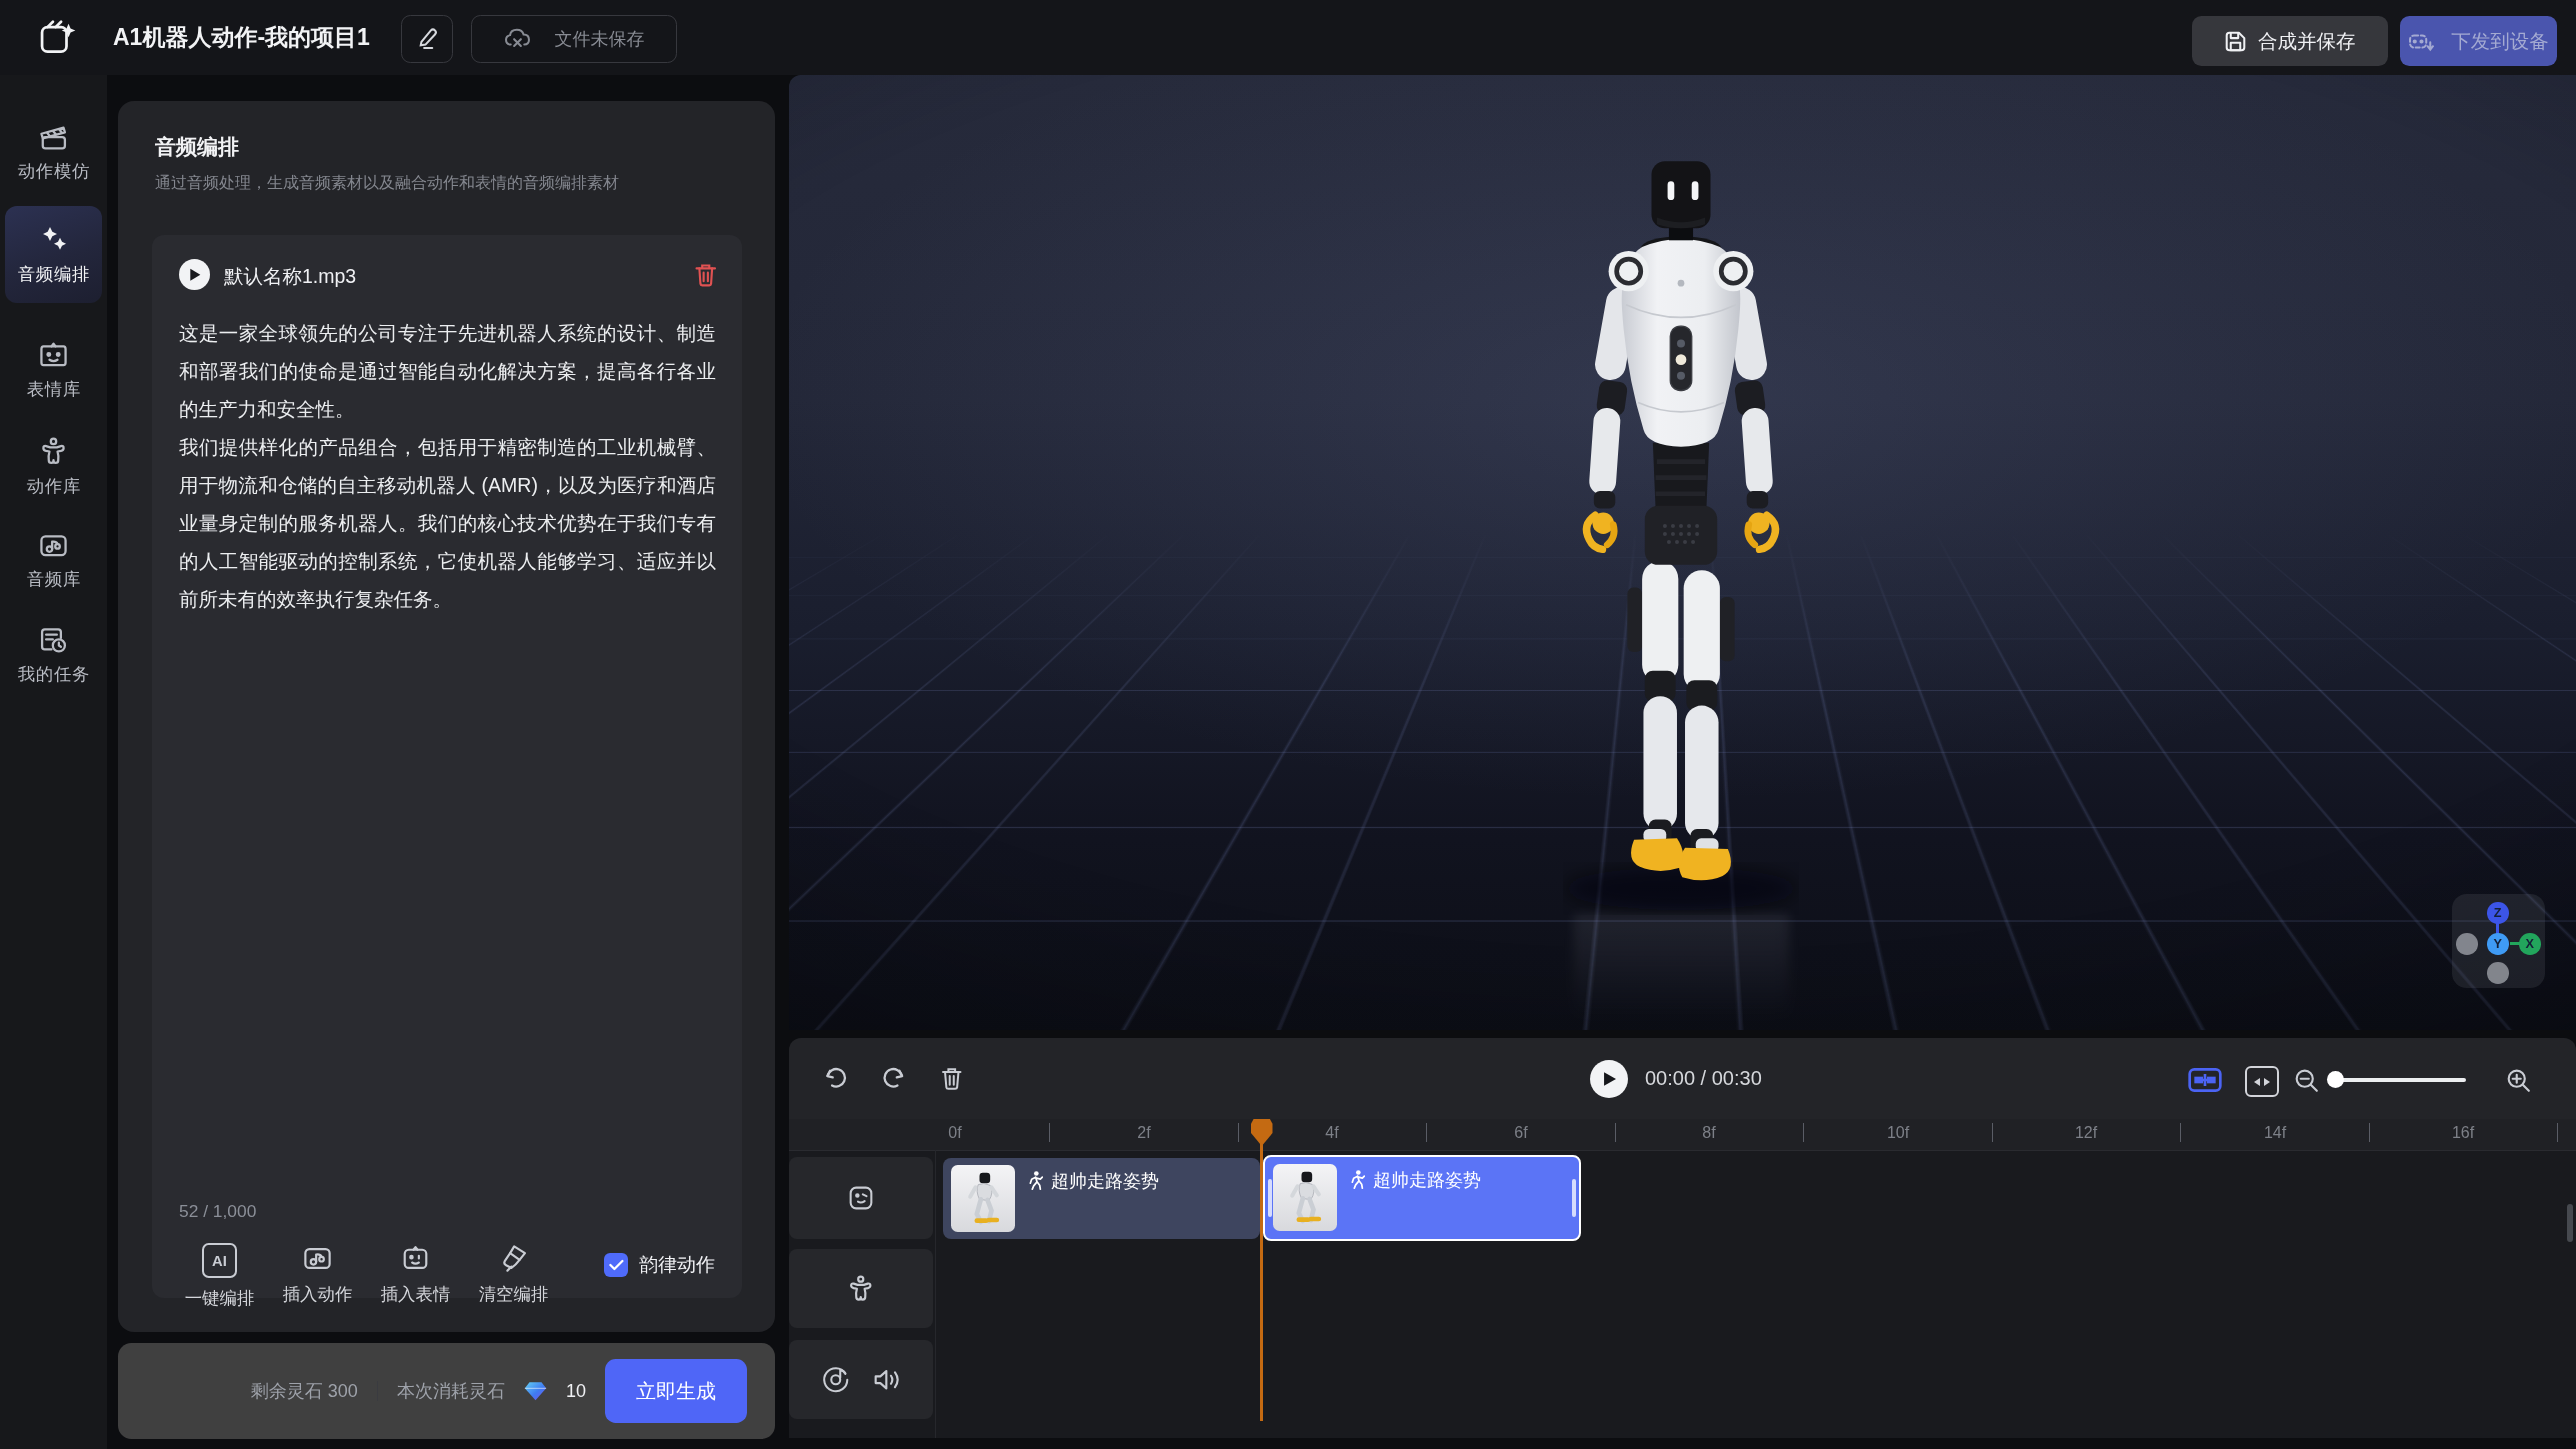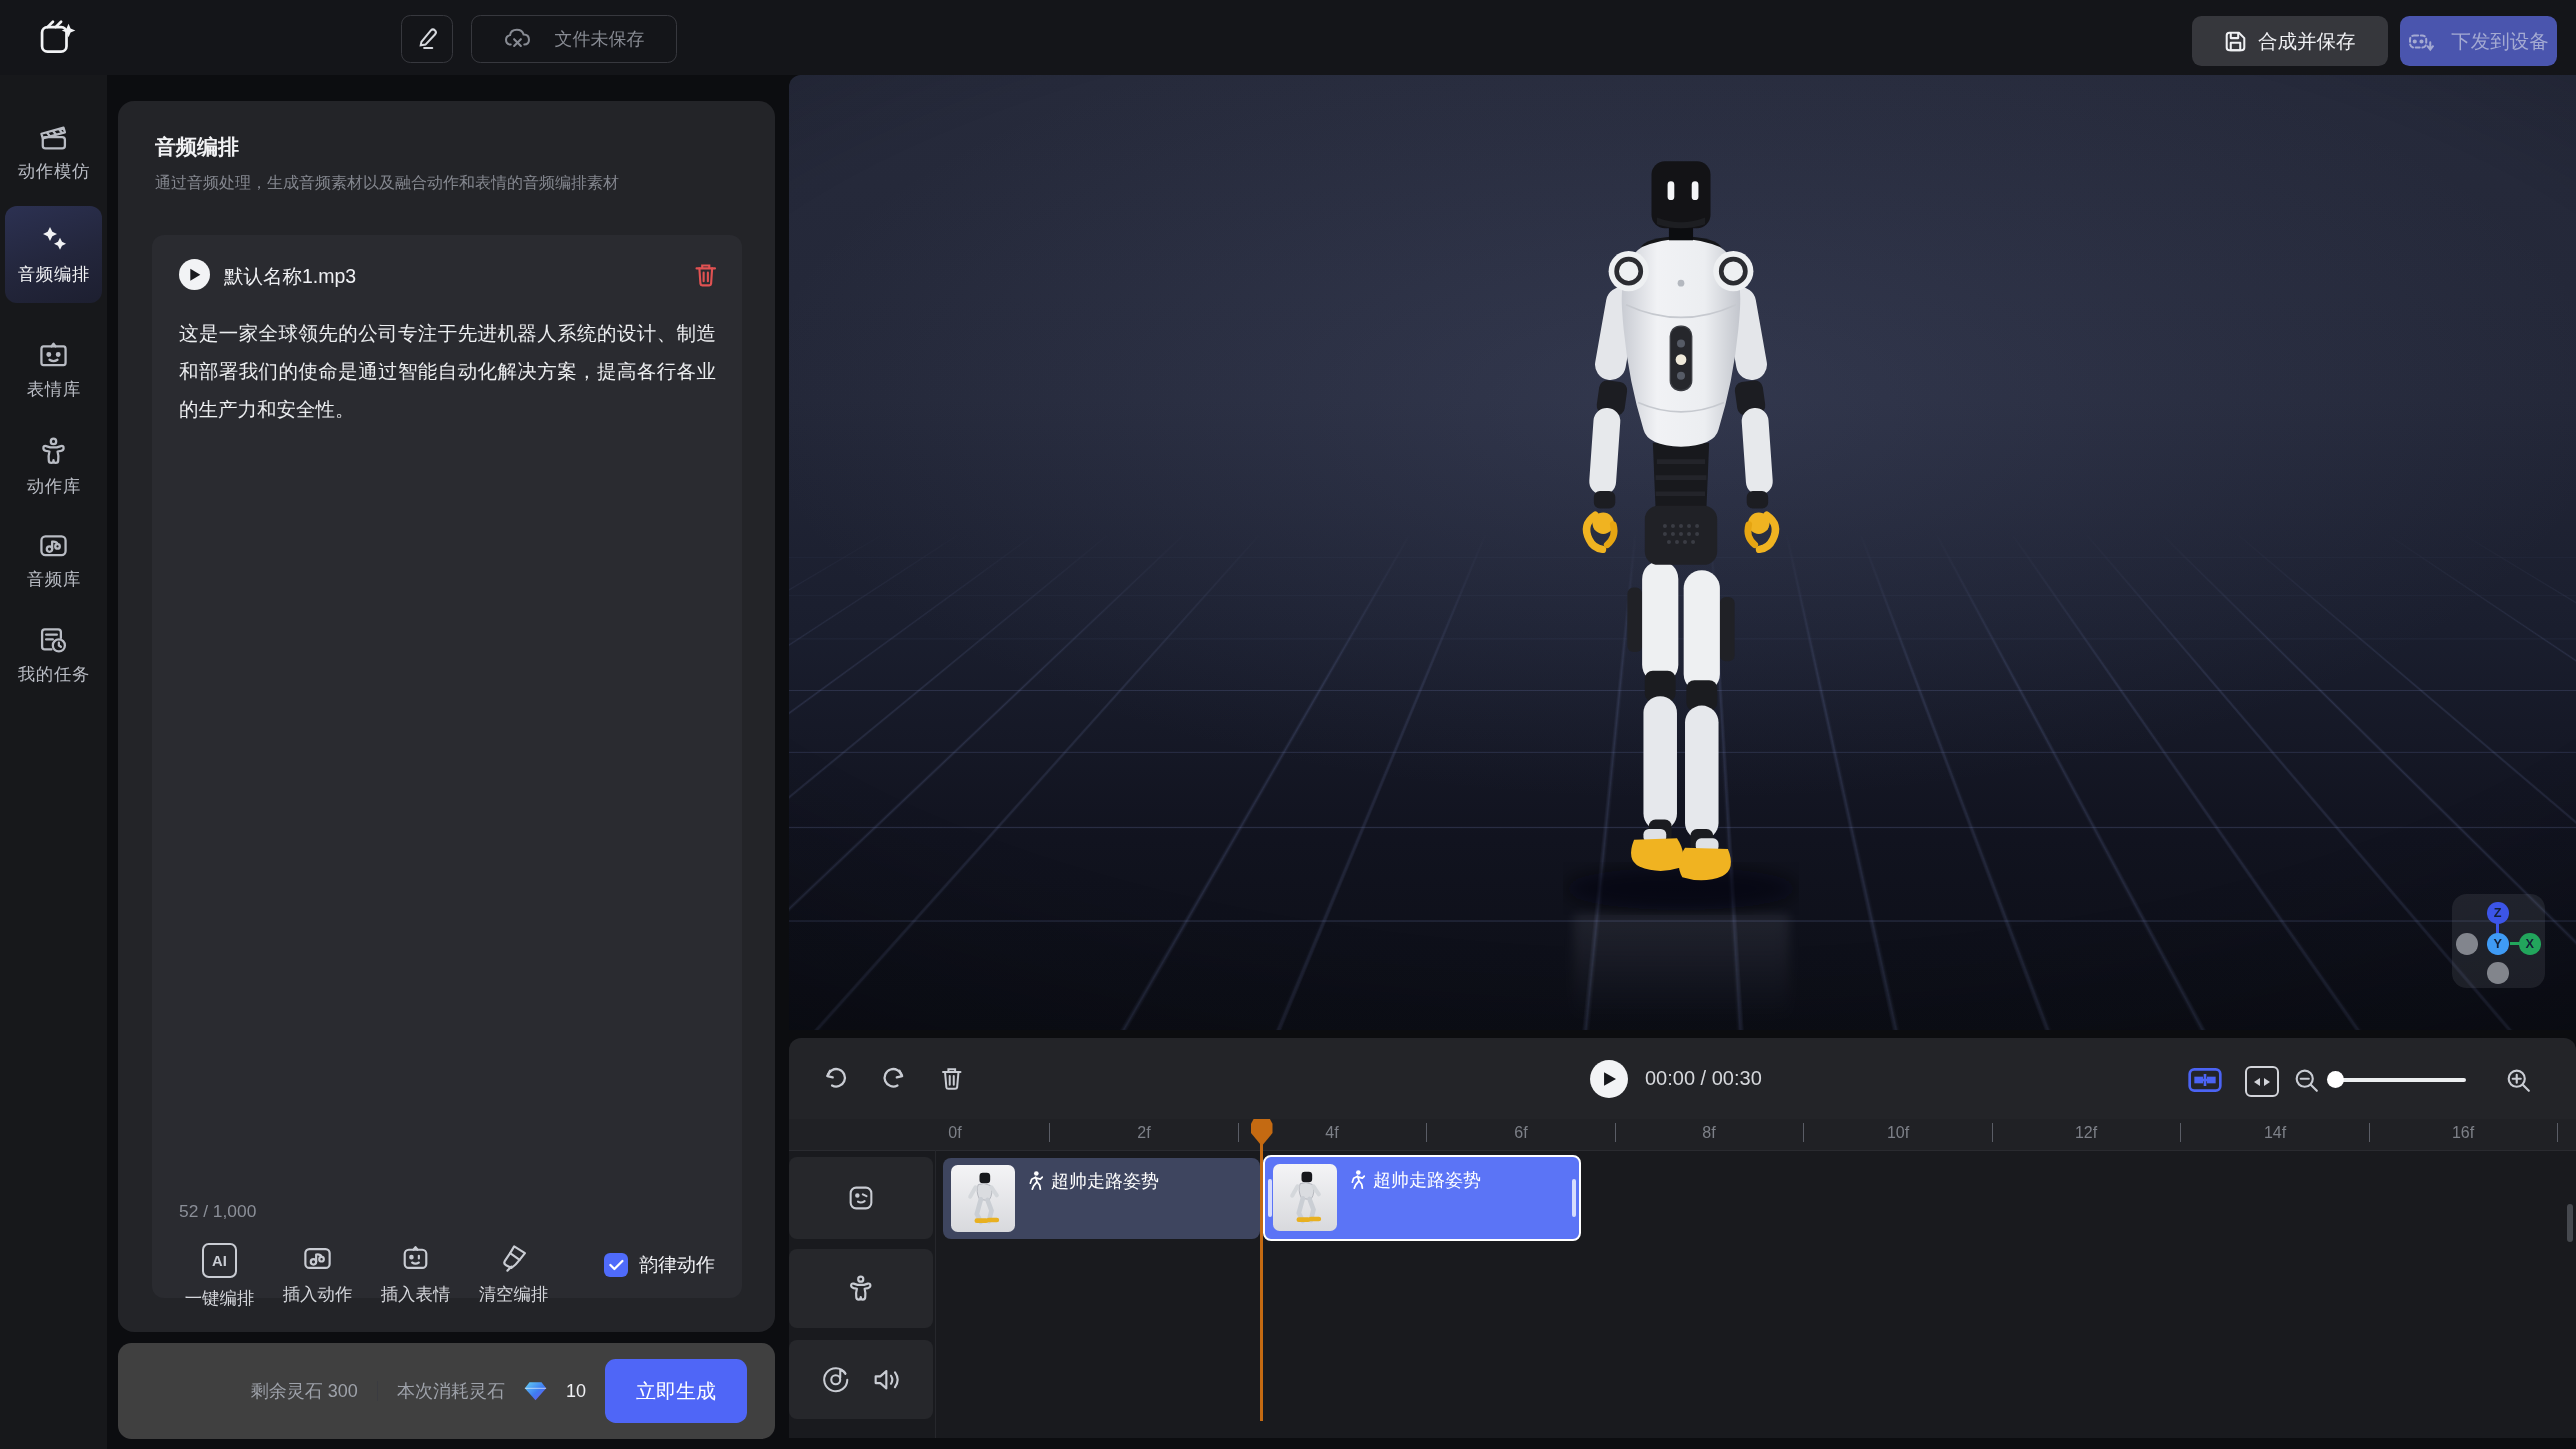--- a/index.html
+++ b/index.html
@@ -93,20 +93,21 @@
 
 <div class="stage">
 
   <div class="abs topbar">
     <svg class="abs app-logo" viewBox="0 0 56 56" fill="none" stroke="currentColor" stroke-width="4" stroke-linecap="round">
       <rect x="6" y="12" width="36" height="36" rx="8"></rect>
       <path d="M14 12 L22 4"></path>
         <path d="M26 12 L34 4"></path>
       <path d="M42 14 l3-7 3 7 7 3 -7 3 -3 7 -3-7 -7-3 z" fill="currentColor" stroke="none"></path>
     </svg>
+    <div class="abs doc-title">A1机器人动作-我的项目1</div>
     <div class="abs icon-btn edit-btn">
       <svg width="23" height="23" viewBox="0 0 34 34" fill="none" stroke="currentColor" stroke-width="3" stroke-linecap="round">
         <path d="M8 22 L22 5 Q25 2 28 5 Q31 8 28 11 L14 26 L7 27 Z"></path>
           <path d="M12 31 H24"></path>
       </svg>
     </div>
     <div class="abs unsaved-pill">
       <svg width="27" height="23" viewBox="0 0 40 34" fill="none" stroke="currentColor" stroke-width="3" stroke-linecap="round">
         <path d="M10 26 Q3 26 3 19 Q3 13 9 12 Q10 4 19 4 Q27 4 29 11 Q37 11 37 19 Q37 26 30 26"></path>
         <path d="M15 18 l10 10 M25 18 l-10 10"></path>
@@ -197,20 +198,21 @@
       </div>
       <div class="abs audio-name">默认名称1.mp3</div>
       <svg class="abs trash-red" viewBox="0 0 34 36" fill="none" stroke="currentColor" stroke-width="3" stroke-linecap="round">
         <path d="M4 9 H30 M12 9 V5 H22 V9"></path>
           <path d="M8 9 L9.5 31 Q9.7 33 12 33 H22 Q24.3 33 24.5 31 L26 9"></path>
         <path d="M14 15 v12 M20 15 v12"></path>
       </svg>
 
       <div class="abs script-text">
         <div>这是一家全球领先的公司专注于先进机器人系统的设计、制造和部署我们的使命是通过智能自动化解决方案，提高各行各业的生产力和安全性。</div>
+        <div>我们提供样化的产品组合，包括用于精密制造的工业机械臂、用于物流和仓储的自主移动机器人 (AMR)，以及为医疗和酒店业量身定制的服务机器人。我们的核心技术优势在于我们专有的人工智能驱动的控制系统，它使机器人能够学习、适应并以前所未有的效率执行复杂任务。</div>
       </div>
 
       <div class="abs char-count">52 / 1,000</div>
 
       <div class="act-btn" style="left:24px;">
         <span class="ai-box">AI</span>
         <span>一键编排</span>
       </div>
       <div class="act-btn" style="left:122px;">
         <svg class="ico" viewBox="0 0 46 44" fill="none" stroke="currentColor" stroke-width="3.2" stroke-linecap="round" stroke-linejoin="round">

